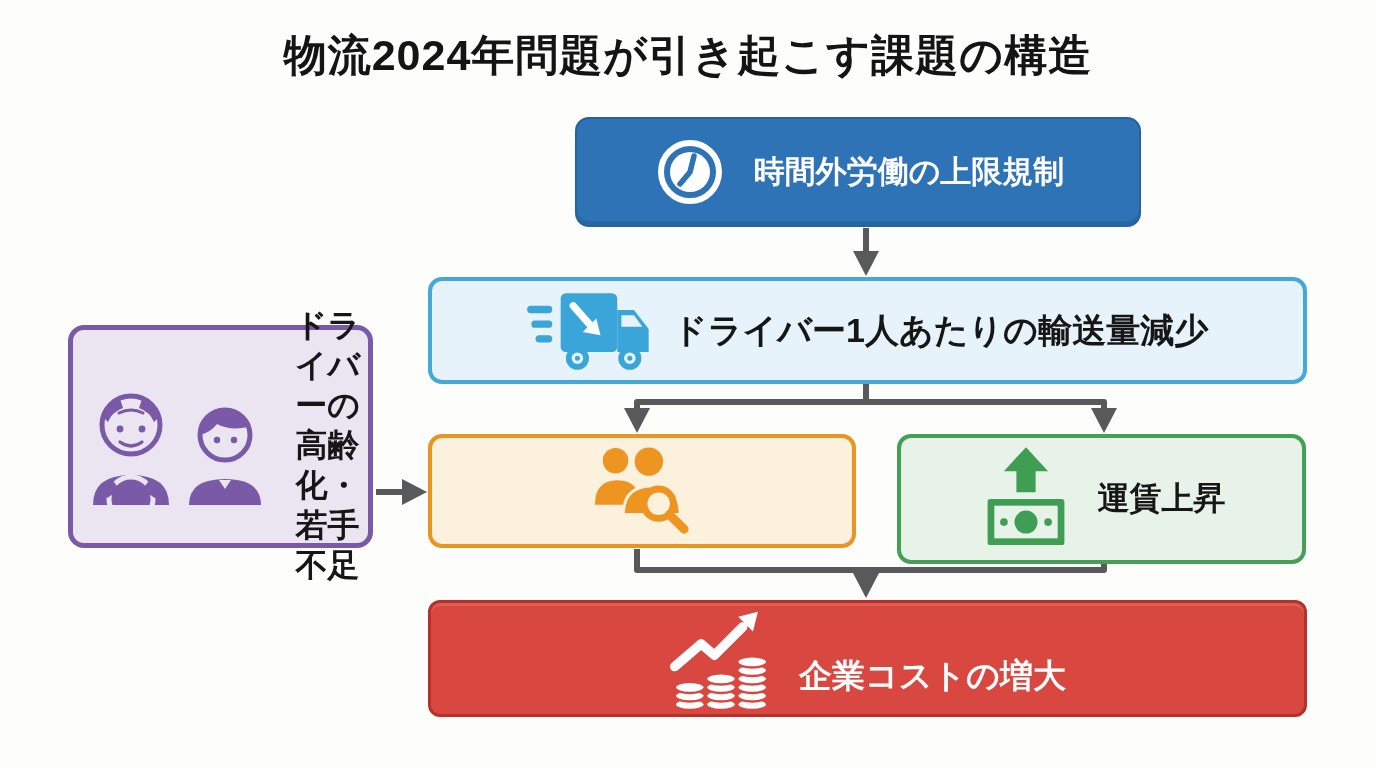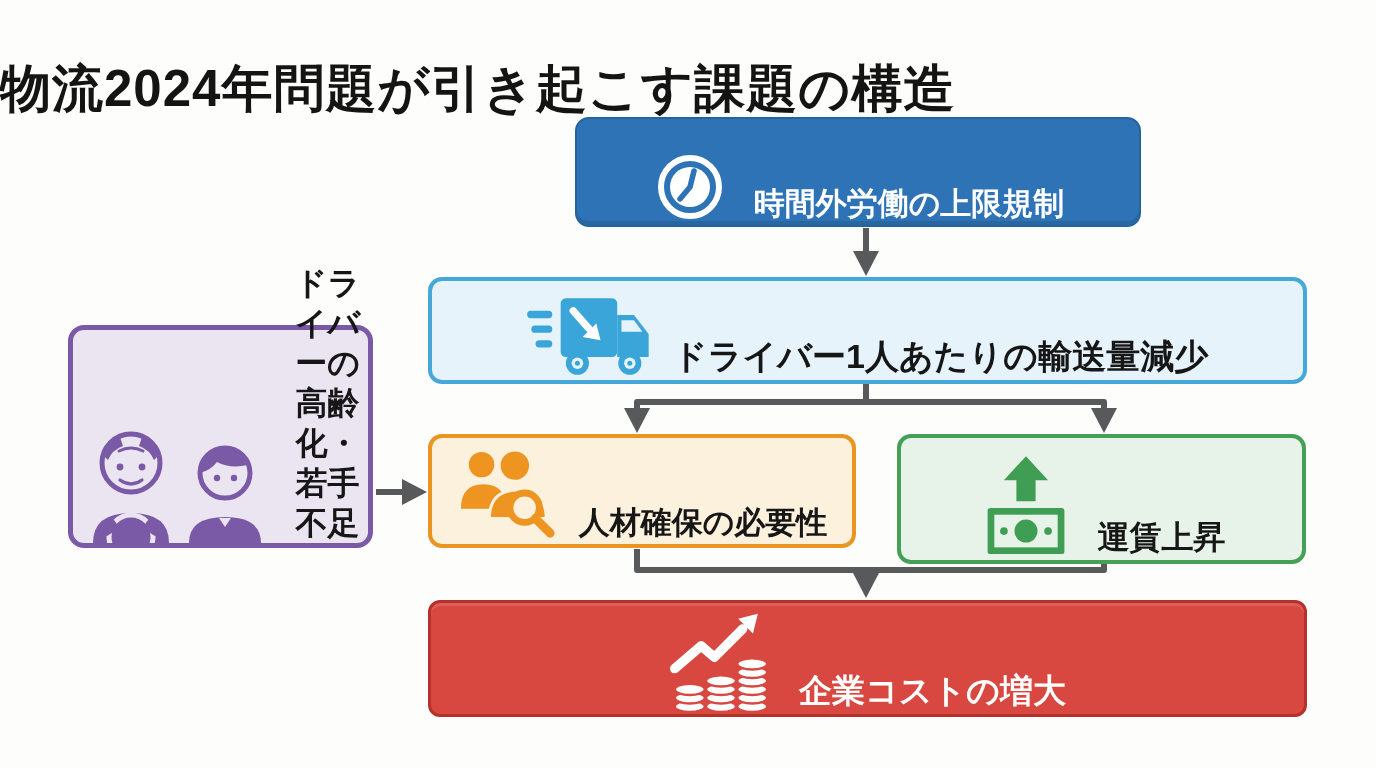--- a/index.html
+++ b/index.html
@@ -3,26 +3,26 @@
 <meta charset="utf-8">
 <style>
   html,body { margin:0; padding:0; }
   body {
     width:1376px; height:768px; position:relative; overflow:hidden;
     background:#fdfdfb;
     font-family:"Liberation Sans", sans-serif;
   }
   .title {
     position:absolute; top:27px; left:0; width:100%;
-    font-size:51px; font-weight:800;
-    color:#141414; letter-spacing:1px;margin-top:28px;
+    text-align:center; font-size:43px; font-weight:800;
+    color:#141414; letter-spacing:1px;
   }
   .connectors { position:absolute; left:0; top:0; width:1376px; height:768px; pointer-events:none; }
   .node {
-    position:absolute; display:flex; align-items:flex-end; justify-content:center;
+    position:absolute; display:flex; align-items:center; justify-content:center;
     box-sizing:border-box;
   }
   .node .label { font-weight:800; color:#161616; white-space:nowrap; }
 
   #node-regulation {
     left:575px; top:117px; width:566px; height:110px;
     background:#2e73b5; border:2px solid #25629e; border-radius:14px; gap:26px;
     box-shadow: inset 0 -4px 0 rgba(0,0,0,.10);
   }
   #node-regulation .label { color:#ffffff; font-size:31px; }
@@ -149,21 +149,20 @@
 
   <div class="node" id="node-recruit">
     <svg class="icon" width="102" height="98" viewBox="0 0 104 100">
       <circle cx="25" cy="19" r="13" fill="#ee9421"></circle>
       <path d="M4 64 q0-25 23-25 23 0 23 25 z" fill="#ee9421"></path>
       <circle cx="59" cy="20" r="16" fill="#ee9421" stroke="#fbf1dd" stroke-width="3"></circle>
       <path d="M33 74 q0-29 29-29 29 0 29 29 z" fill="#ee9421" stroke="#fbf1dd" stroke-width="3"></path>
       <circle cx="69" cy="63" r="15" fill="#fbf1dd" stroke="#ee9421" stroke-width="7"></circle>
       <line x1="80" y1="74" x2="95" y2="89" stroke="#ee9421" stroke-width="9" stroke-linecap="round"></line>
     </svg>
-    <span class="label">人材確保の必要性</span>
   </div>
 
   <div class="node" id="node-fare">
     <svg class="icon" width="96" height="104" viewBox="0 0 100 108">
       <polygon points="50,0 73,25 60,25 60,47 40,47 40,25 27,25" fill="#3f9e53"></polygon>
       <rect x="10" y="54" width="80" height="48" rx="3" fill="#3f9e53"></rect>
       <rect x="17" y="61" width="66" height="34" fill="#e7f3e8"></rect>
       <circle cx="50" cy="78" r="12" fill="#3f9e53"></circle>
       <circle cx="27" cy="78" r="4" fill="#3f9e53"></circle>
       <circle cx="73" cy="78" r="4" fill="#3f9e53"></circle>

